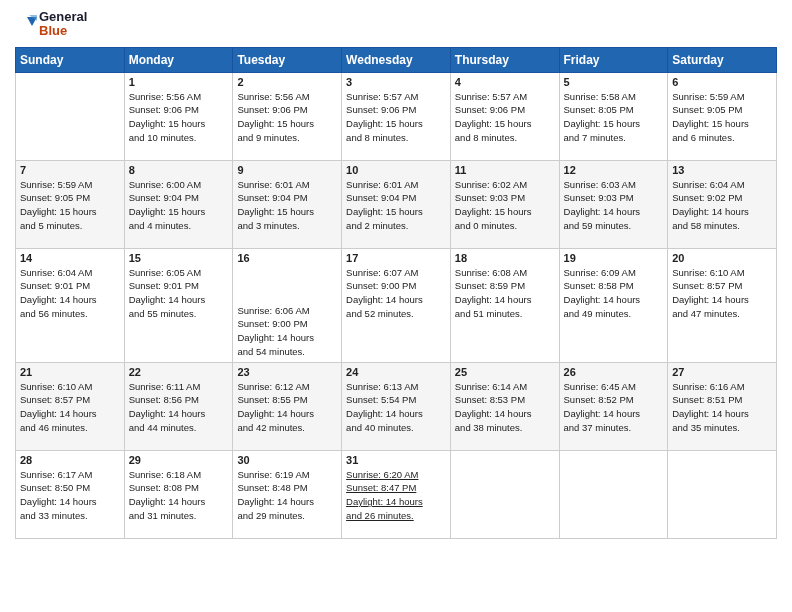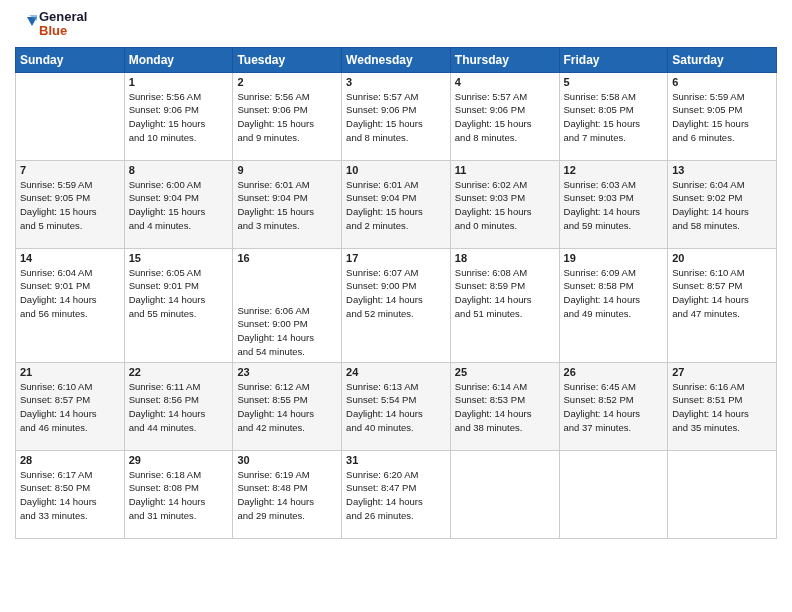--- a/index.html
+++ b/index.html
@@ -331,21 +331,21 @@
           </td>
           <td>
             <span class="day-number">30</span>
             <div class="day-info" style="white-space: pre-line;">Sunrise: 6:19 AM
 Sunset: 8:48 PM
 Daylight: 14 hours
 and 29 minutes.</div>
           </td>
           <td>
             <span class="day-number">31</span>
-            <div class="day-info" style="white-space: pre-line;">Sunrise: 6:20 AM
+            <div class="day-info" style="white-space: pre-line; text-decoration: underline;">Sunrise: 6:20 AM
 Sunset: 8:47 PM
 Daylight: 14 hours
 and 26 minutes.</div>
           </td>
           <td></td>
           <td></td>
           <td></td>
         </tr>
       </tbody>
   </table>

